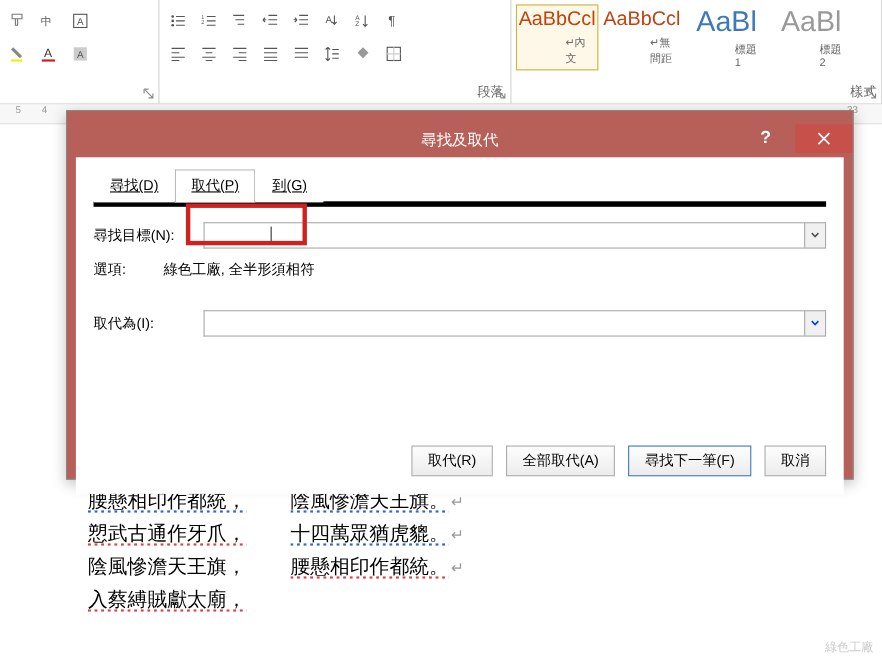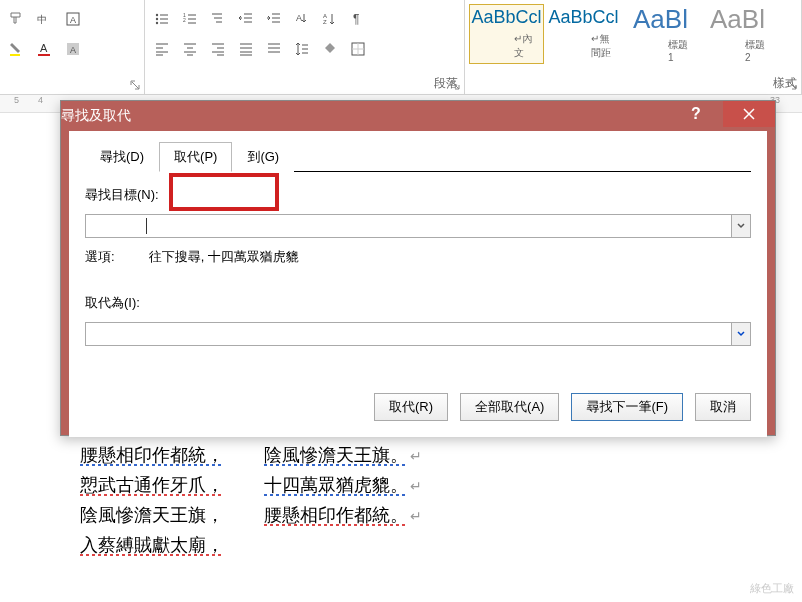--- a/index.html
+++ b/index.html
@@ -11,21 +11,21 @@
 .ribbon-group-label { text-align: right; font-size: 12px; color: #666; padding: 2px 0; }
 .ribbon-group-1 { width: 145px; padding: 4px 6px 0; }
 .ribbon-group-2 { width: 320px; padding: 4px 6px 0; }
 .ribbon-group-3 { flex: 1; padding: 0 4px; }
 .toolbar-row { display: flex; gap: 6px; align-items: center; height: 30px; }
 .icon-btn { width: 22px; height: 22px; display: flex; align-items: center; justify-content: center; color: #555; }
 .icon-btn svg { width: 16px; height: 16px; }
 .style-gallery { display: flex; gap: 2px; height: 68px; align-items: center; overflow: hidden; }
 .style-item { width: 75px; height: 60px; border: 1px solid transparent; display: flex; flex-direction: column; align-items: center; justify-content: center; padding: 4px; }
 .style-item:first-child { border-color: #d4af37; background: #fdf8e7; }
-.style-preview { font-size: 18px; color: #0369a1; line-height: 1; }
+.style-preview { font-size: 18px; color: #c2410c; line-height: 1; }
 .style-preview.big { font-size: 26px; color: #3b79b7; }
 .style-name { font-size: 10px; color: #666; margin-top: 6px; margin-left: 40px; }
 .dialog-launcher { position: absolute; bottom: 2px; right: 2px; width: 14px; height: 14px; display: flex; align-items: center; justify-content: center; }
 .dialog-launcher svg { width: 10px; height: 10px; }
 
 
 .ruler { height: 18px; background: #f7f7f7; border-bottom: 1px solid #e0e0e0; font-size: 9px; color: #999; padding-left: 12px; position: relative; }
 .ruler-num { position: absolute; }
 .ruler-num.l1 { left: 14px; } .ruler-num.l2 { left: 38px; } .ruler-num.l3 { left: 770px; }
 
@@ -34,29 +34,29 @@
 .doc-line { display: flex; gap: 40px; margin-bottom: 6px; font-size: 18px; font-family: "DFKai-SB","標楷體",serif; }
 .doc-col { position: relative; }
 .squiggle-red, .squiggle-blue { position: relative; }
 .squiggle-red::after, .squiggle-blue::after { content: ""; position: absolute; left: 0; right: 0; bottom: -1px; height: 2px; background-repeat: repeat-x; background-size: 6px 2px; }
 .squiggle-red::after { background-image: linear-gradient(90deg, #d44 0, #d44 3px, transparent 3px, transparent 6px); }
 .squiggle-blue::after { background-image: linear-gradient(90deg, #36c 0, #36c 3px, transparent 3px, transparent 6px); }
 .punct { color: #999; font-size: 14px; margin-left: 2px; }
 
 
 .dialog { position: absolute; left: 60px; top: 100px; width: 716px; height: 336px; background: #b7605a; border: 1px solid #888; box-shadow: 0 4px 12px rgba(0,0,0,0.25); }
-.dialog-title { height: 30px; display: flex; align-items: center; position: relative; color: #fff; font-size: 14px; }
+.dialog-title { height: 30px; display: flex; align-items: center; justify-content: center; position: relative; color: #fff; font-size: 14px; margin-top: 12px; }
 .dialog-help { position: absolute; right: 58px; top: 0; width: 42px; height: 26px; display: flex; align-items: center; justify-content: center; color: #fff; font-size: 16px; font-weight: bold; }
 .dialog-close { position: absolute; right: 0; top: 0; width: 52px; height: 26px; background: #c8504a; display: flex; align-items: center; justify-content: center; }
 .dialog-close svg { width: 12px; height: 12px; stroke: #fff; stroke-width: 1.5; }
 .dialog-body { background: #fff; height: 306px; margin: 0 8px 8px; padding: 10px 16px; position: relative; }
-.tabs { display: flex; border-bottom: 1px solid #000000; }
+.tabs { display: flex; border-bottom: 5px solid #000000; text-decoration: underline; }
 .tab { padding: 5px 14px; border: 1px solid transparent; border-bottom: none; font-size: 13px; position: relative; top: 1px; background: #fff; }
 .tab.active { border-color: #bbb; border-bottom: 1px solid #fff; }
-.form-row { display: flex; margin-top: 14px; gap: 10px; flex-direction: column; }
+.form-row { display: flex; align-items: center; margin-top: 14px; gap: 10px; }
 .form-label { width: 90px; font-size: 13px; }
 .form-input { flex: 1; height: 24px; border: 1px solid #aaa; padding: 2px 4px; position: relative; }
 .input-dd { position: relative; flex: 1; display: flex; }
 .input-dd .form-input { border-right: none; }
 .dd-btn { width: 20px; height: 24px; border: 1px solid #aaa; background: #f0f0f0; display: flex; align-items: center; justify-content: center; }
 .dd-btn.blue svg { stroke: #0046c8; }
 .dd-btn svg { width: 8px; height: 8px; stroke: #555; stroke-width: 1.5; fill: none; }
 .red-highlight { position: absolute; border: 4px solid #d02020; pointer-events: none; }
 .opts-row { margin-top: 10px; margin-left: 0; display: flex; gap: 34px; font-size: 13px; }
 .btn-row { position: absolute; bottom: 16px; left: 16px; right: 16px; display: flex; gap: 12px; align-items: center; }
@@ -300,21 +300,21 @@
             <svg viewBox="0 0 8 8">
               <path d="M1 2l3 3 3-3"></path>
             </svg>
           </div>
       </div>
       <div class="red-highlight" style="left:100px; top:42px; width:110px; height:38px;"></div>
     </div>
 
     <div class="opts-row">
       <span>選項:</span>
-      <span>往下搜尋, 十四萬眾猶虎貔</span>
+      <span>綠色工廠, 全半形須相符</span>
     </div>
 
     <div class="form-row" style="margin-top:28px;">
       <div class="form-label">取代為(I):</div>
       <div class="input-dd">
         <div class="form-input"></div>
         <div class="dd-btn blue">
             <svg viewBox="0 0 8 8">
               <path d="M1 2l3 3 3-3"></path>
             </svg>

